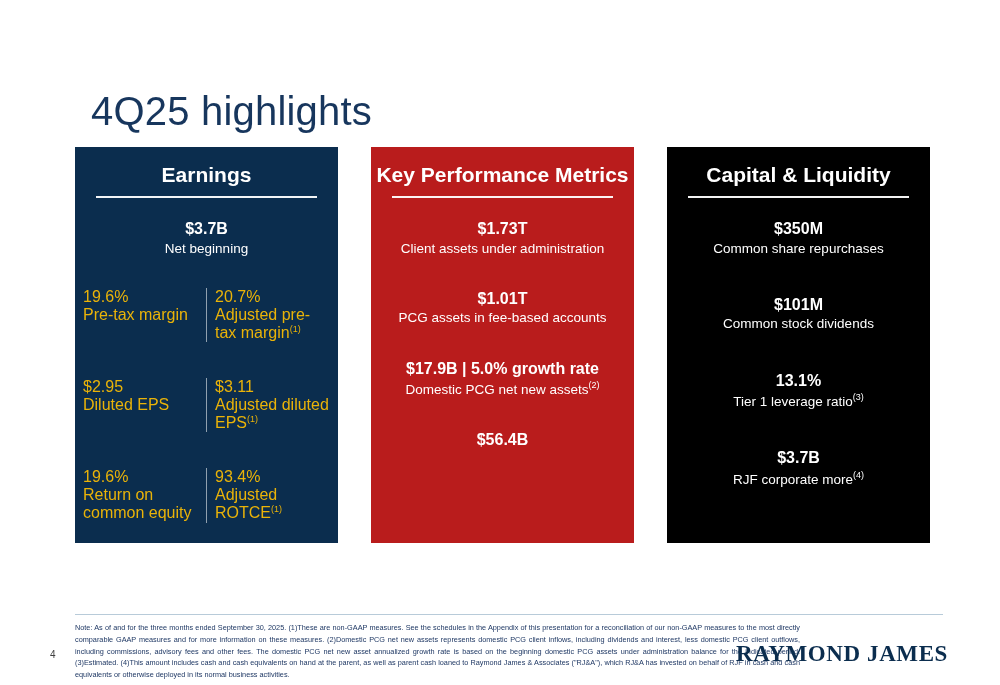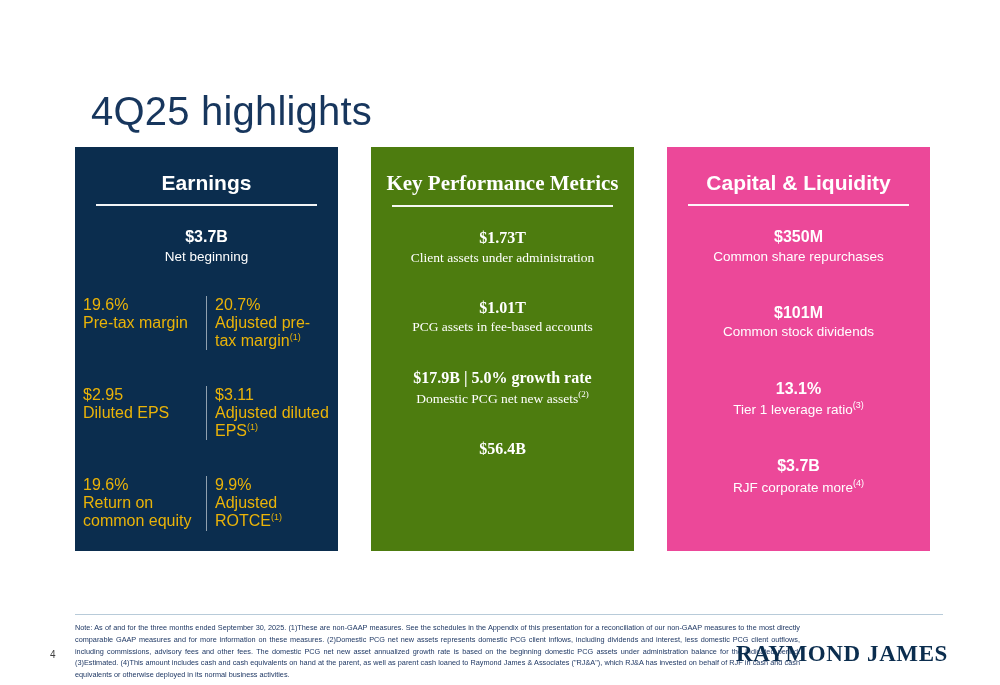--- a/index.html
+++ b/index.html
@@ -30,28 +30,28 @@
   .columns {
     position: absolute;
     left: 75px;
     top: 147px;
     width: 855px;
     display: flex;
     gap: 33px;
   }
   .col {
     width: 263px;
-    padding: 12px 0 14px 0;
+    padding: 4px 0 14px 0;
     display: flex;
     flex-direction: column;
     align-items: center;
   }
   .col-earnings { background: #0b2d4e; }
-  .col-kpm { background: #4d7c0f; font-family: Liberation Serif, serif; }
-  .col-capital { background: #ec4899; }
+  .col-kpm { background: #b91c1c; }
+  .col-capital { background: #000000; }
 
   .col-head {
     width: 100%;
     text-align: center;
     color: #ffffff;
     font-size: 21px;
     font-weight: bold;
     padding: 12px 0 9px 0;
   }
   .head-rule {
@@ -191,21 +191,21 @@
 
       <div class="spacer-lg"></div>
 
       <div class="pair">
         <div class="half">
           <div class="val">19.6%</div>
           <div class="lbl">Return on common equity</div>
         </div>
         <div class="divider"></div>
         <div class="half">
-          <div class="val">9.9%</div>
+          <div class="val">93.4%</div>
           <div class="lbl"><span>Adjusted ROTCE</span><sup>(1)</sup></div>
         </div>
       </div>
     </div>
 
     <div class="col col-kpm">
       <div class="col-head">Key Performance Metrics</div>
       <div class="head-rule"></div>
 
       <div class="block">

